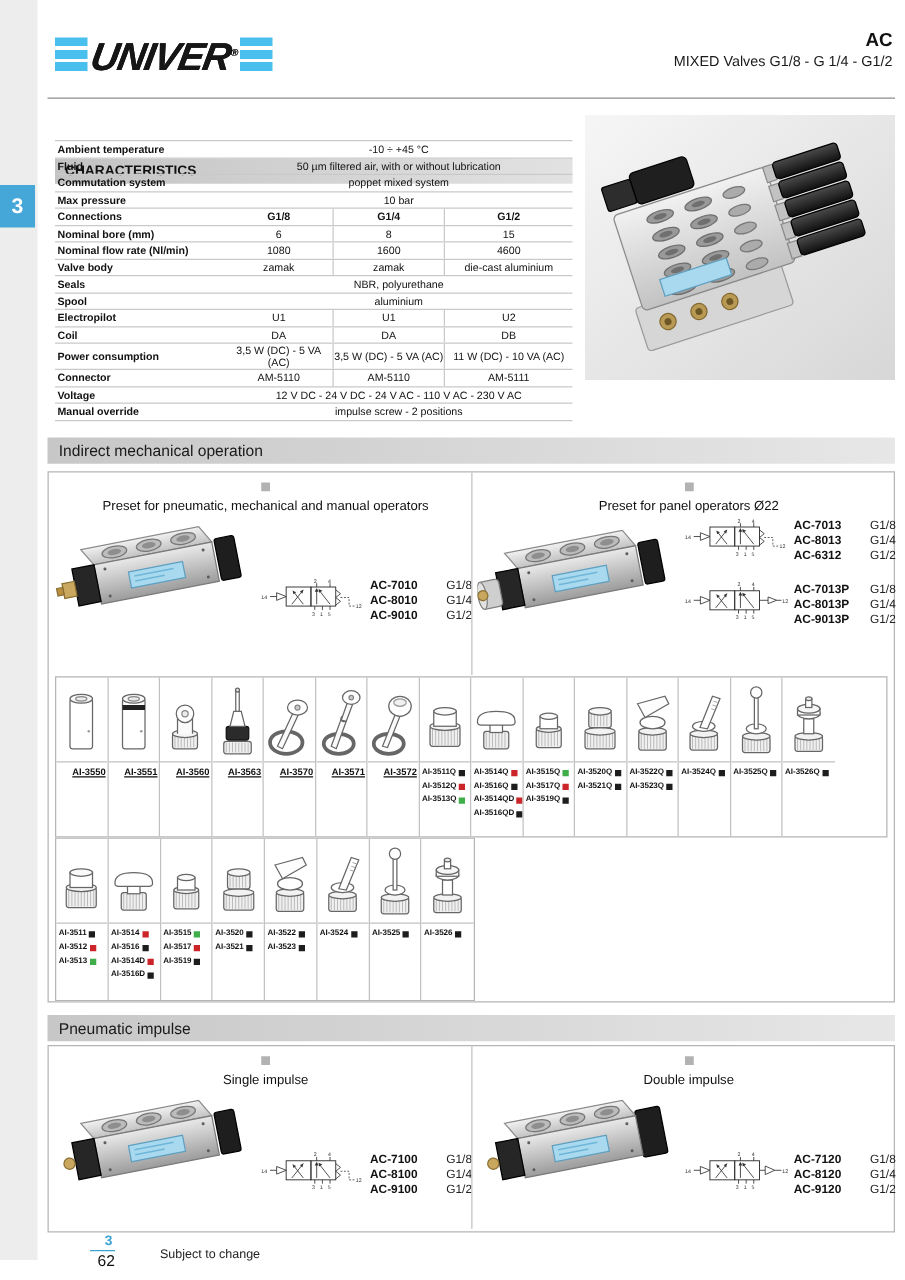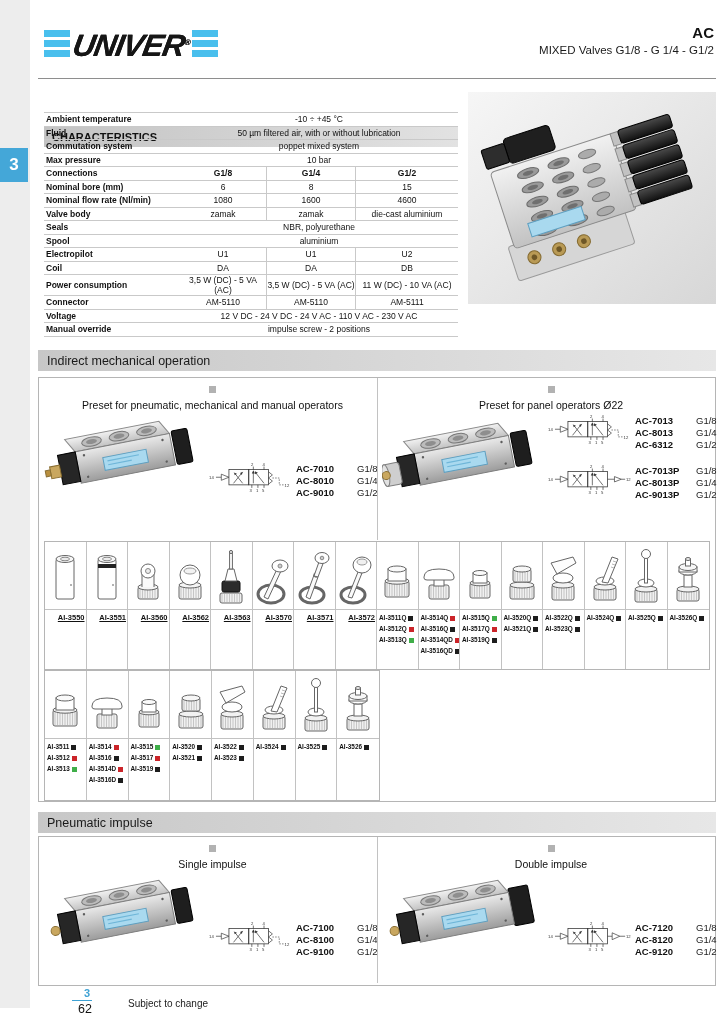--- a/index.html
+++ b/index.html
@@ -502,41 +502,20 @@
               <circle cx="20" cy="24" r="2.5" fill="#ececec" stroke="#888"></circle>
             </svg>
           </div>
           <div class="acc-labels single">
             <div>AI-3560</div>
           </div>
         </div>
         <div class="acc-cell">
           <div class="acc-img">
             <svg width="40" height="62" viewBox="0 0 40 62">
-              <rect x="9" y="38" width="22" height="14" rx="2" fill="#f0f0f0" stroke="#666"></rect>
-              <line x1="11" y1="39" x2="11" y2="51" stroke="#a8a8a8" stroke-width="0.6"></line>
-              <line x1="13.5" y1="39" x2="13.5" y2="51" stroke="#a8a8a8" stroke-width="0.6"></line>
-              <line x1="16" y1="39" x2="16" y2="51" stroke="#a8a8a8" stroke-width="0.6"></line>
-              <line x1="18.5" y1="39" x2="18.5" y2="51" stroke="#a8a8a8" stroke-width="0.6"></line>
-              <line x1="21" y1="39" x2="21" y2="51" stroke="#a8a8a8" stroke-width="0.6"></line>
-              <line x1="23.5" y1="39" x2="23.5" y2="51" stroke="#a8a8a8" stroke-width="0.6"></line>
-              <line x1="26" y1="39" x2="26" y2="51" stroke="#a8a8a8" stroke-width="0.6"></line>
-              <line x1="28.5" y1="39" x2="28.5" y2="51" stroke="#a8a8a8" stroke-width="0.6"></line>
-              <ellipse cx="20" cy="38" rx="11" ry="3" fill="#f5f5f5" stroke="#666"></ellipse>
-              <circle cx="20" cy="28" r="10" fill="#fff" stroke="#666"></circle>
-              <ellipse cx="20" cy="24" rx="6" ry="3" fill="#f2f2f2" stroke="#999"></ellipse>
-            </svg>
-          </div>
-          <div class="acc-labels single">
-            <div>AI-3562</div>
-          </div>
-        </div>
-        <div class="acc-cell">
-          <div class="acc-img">
-            <svg width="40" height="62" viewBox="0 0 40 62">
               <rect x="9" y="46" width="22" height="10" rx="2" fill="#f0f0f0" stroke="#666"></rect>
               <line x1="11" y1="47" x2="11" y2="55" stroke="#a8a8a8" stroke-width="0.6"></line>
               <line x1="13.5" y1="47" x2="13.5" y2="55" stroke="#a8a8a8" stroke-width="0.6"></line>
               <line x1="16" y1="47" x2="16" y2="55" stroke="#a8a8a8" stroke-width="0.6"></line>
               <line x1="18.5" y1="47" x2="18.5" y2="55" stroke="#a8a8a8" stroke-width="0.6"></line>
               <line x1="21" y1="47" x2="21" y2="55" stroke="#a8a8a8" stroke-width="0.6"></line>
               <line x1="23.5" y1="47" x2="23.5" y2="55" stroke="#a8a8a8" stroke-width="0.6"></line>
               <line x1="26" y1="47" x2="26" y2="55" stroke="#a8a8a8" stroke-width="0.6"></line>
               <line x1="28.5" y1="47" x2="28.5" y2="55" stroke="#a8a8a8" stroke-width="0.6"></line>
               <rect x="11" y="34" width="18" height="11" rx="2" fill="#2b2b2b" stroke="#111"></rect>

